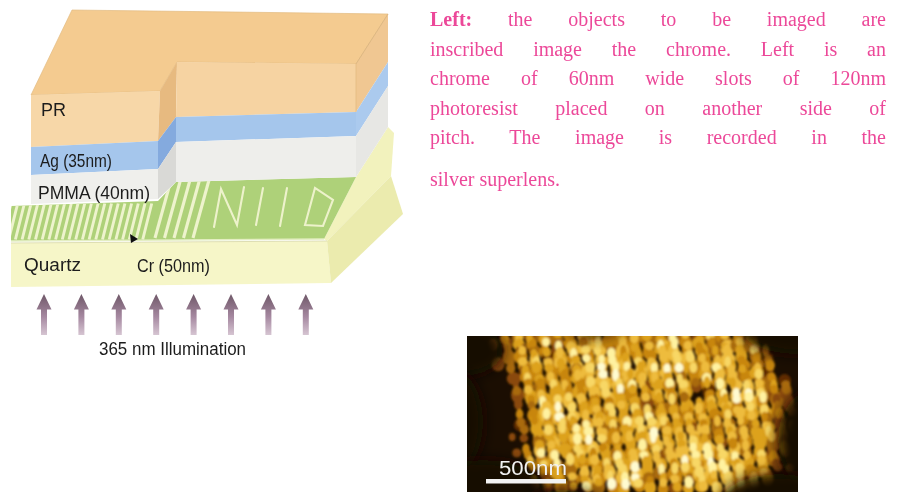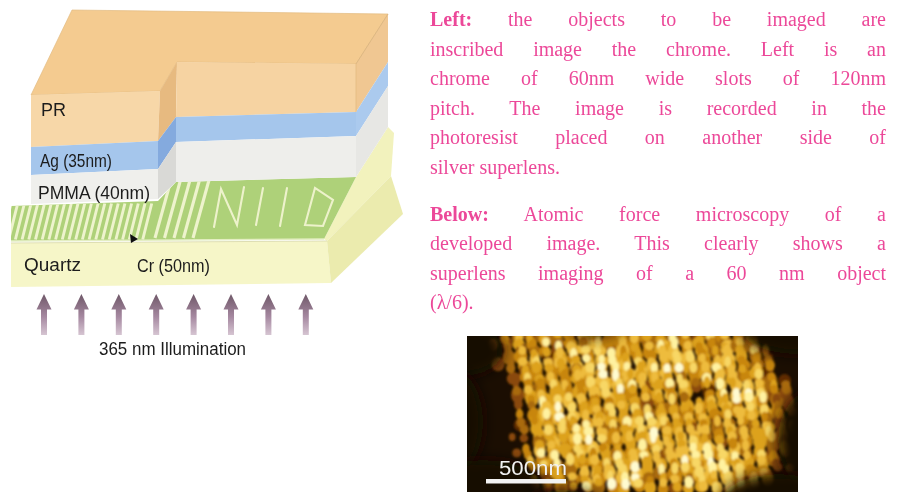--- a/index.html
+++ b/index.html
@@ -2,21 +2,21 @@
 <html><head>
 <meta charset="utf-8">
 <style>
   html,body{margin:0;padding:0;background:#ffffff;}
   #stage{position:relative;width:897px;height:500px;background:#ffffff;overflow:hidden;
          font-family:"Liberation Sans",sans-serif;}
   #diagram{position:absolute;left:0;top:0;}
   #caption{position:absolute;left:430px;top:5px;width:456px;
            font-family:Liberation Serif, serif;font-size:20px;line-height:29.6px;color:#ec4899;}
   .cap-line{text-align:justify;text-align-last:justify;}
-  .cap-line.last{text-align-last:left;}
+  .cap-line.last{text-align-last:left;margin-top:12px;}
   .cap-para2{margin-top:17px;}
   #afm{position:absolute;left:467px;top:336px;}
   .dlabel{font-family:"Liberation Sans",sans-serif;fill:#1c1c1c;}
 </style>
 </head>
 <body>
 
 <div id="stage">
 
   <svg id="diagram" width="440" height="375" viewBox="0 0 440 375">
@@ -123,29 +123,23 @@
       </g>
 
     <text class="dlabel" x="99" y="355" font-size="17.5" textLength="147" lengthAdjust="spacingAndGlyphs">365 nm Illumination</text>
   </svg>
 
   <div id="caption">
       <div class="cap-para">
         <div class="cap-line"><b>Left:</b> the objects to be imaged are</div>
         <div class="cap-line">inscribed image the chrome. Left is an</div>
         <div class="cap-line">chrome of 60nm wide slots of 120nm</div>
+        <div class="cap-line">photoresist placed on another side of</div>
         <div class="cap-line">pitch. The image is recorded in the</div>
-        <div class="cap-line">photoresist placed on another side of</div>
         <div class="cap-line last">silver superlens.</div>
-      </div>
-      <div class="cap-para cap-para2">
-        <div class="cap-line"><b>Below:</b> Atomic force microscopy of a</div>
-        <div class="cap-line">developed image. This clearly shows a</div>
-        <div class="cap-line">superlens imaging of a 60 nm object</div>
-        <div class="cap-line last">(λ/6).</div>
       </div>
     </div>
 
   <svg id="afm" width="331" height="156" viewBox="0 0 331 156">
     <defs>
       <filter id="goldtex" x="0%" y="0%" width="100%" height="100%">
         <feTurbulence type="fractalNoise" baseFrequency="0.075 0.055" numOctaves="4" seed="13" result="noise"></feTurbulence>
         <feColorMatrix in="noise" type="luminanceToAlpha" result="na"></feColorMatrix>
         <feComponentTransfer in="na" result="m1">
           <feFuncA type="table" tableValues="0 0 0.3 0.85 1 1 1 1"></feFuncA>

